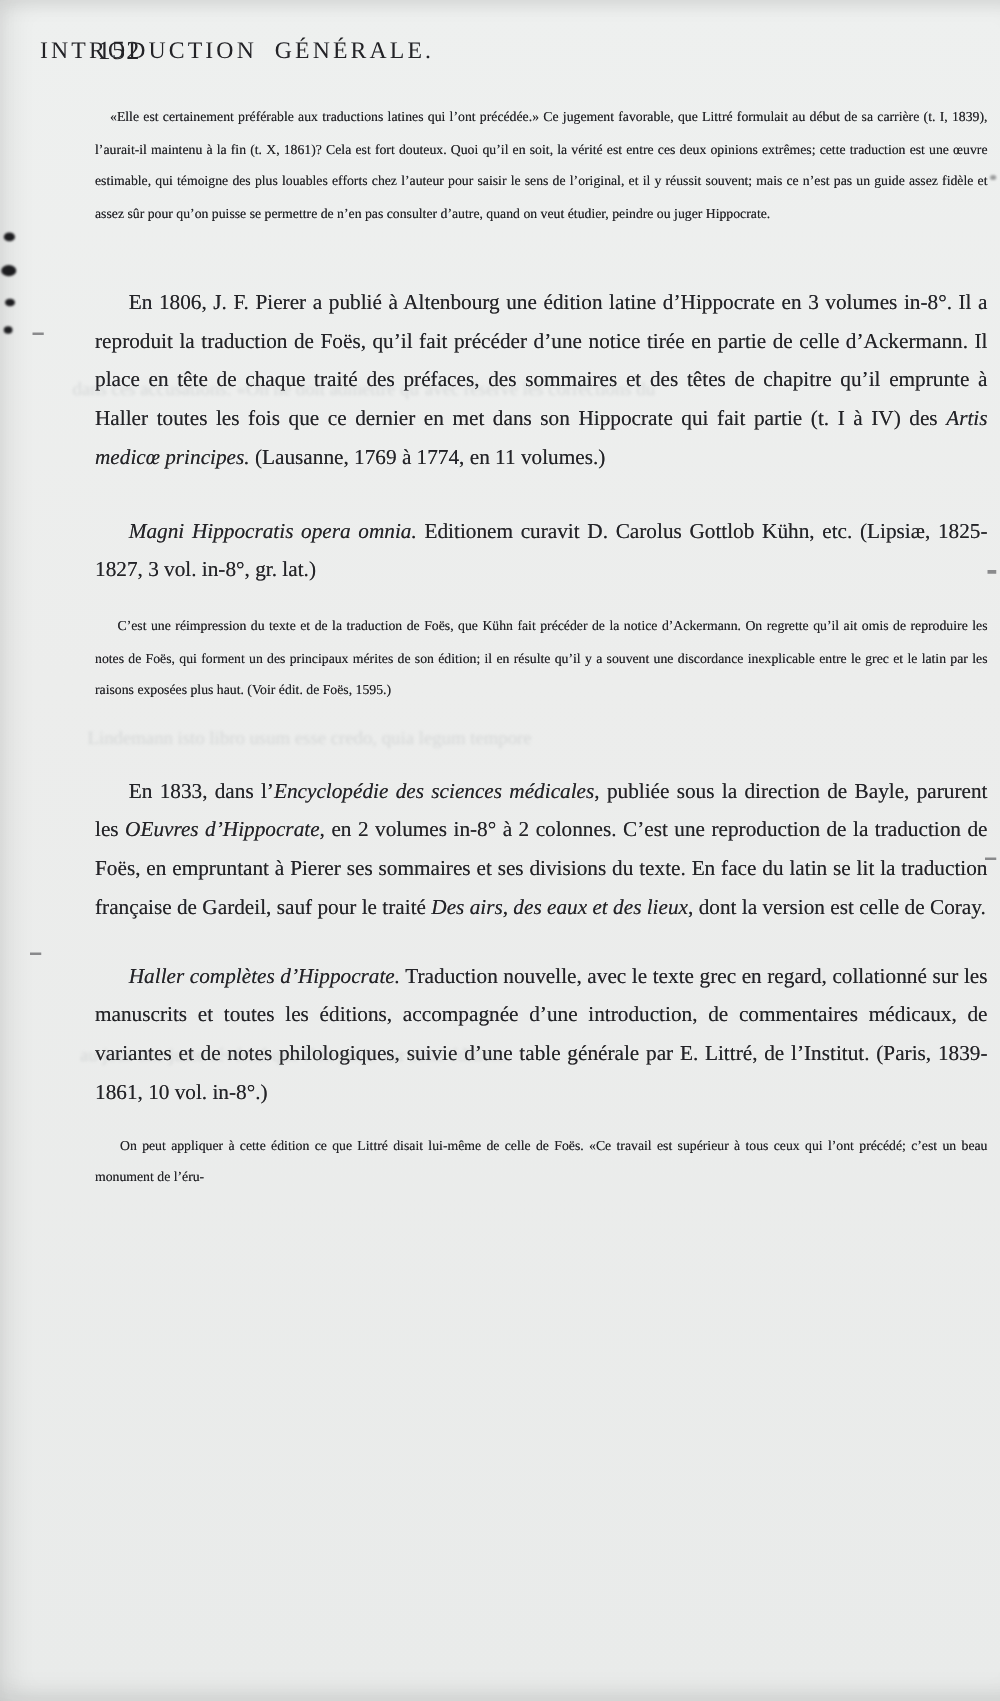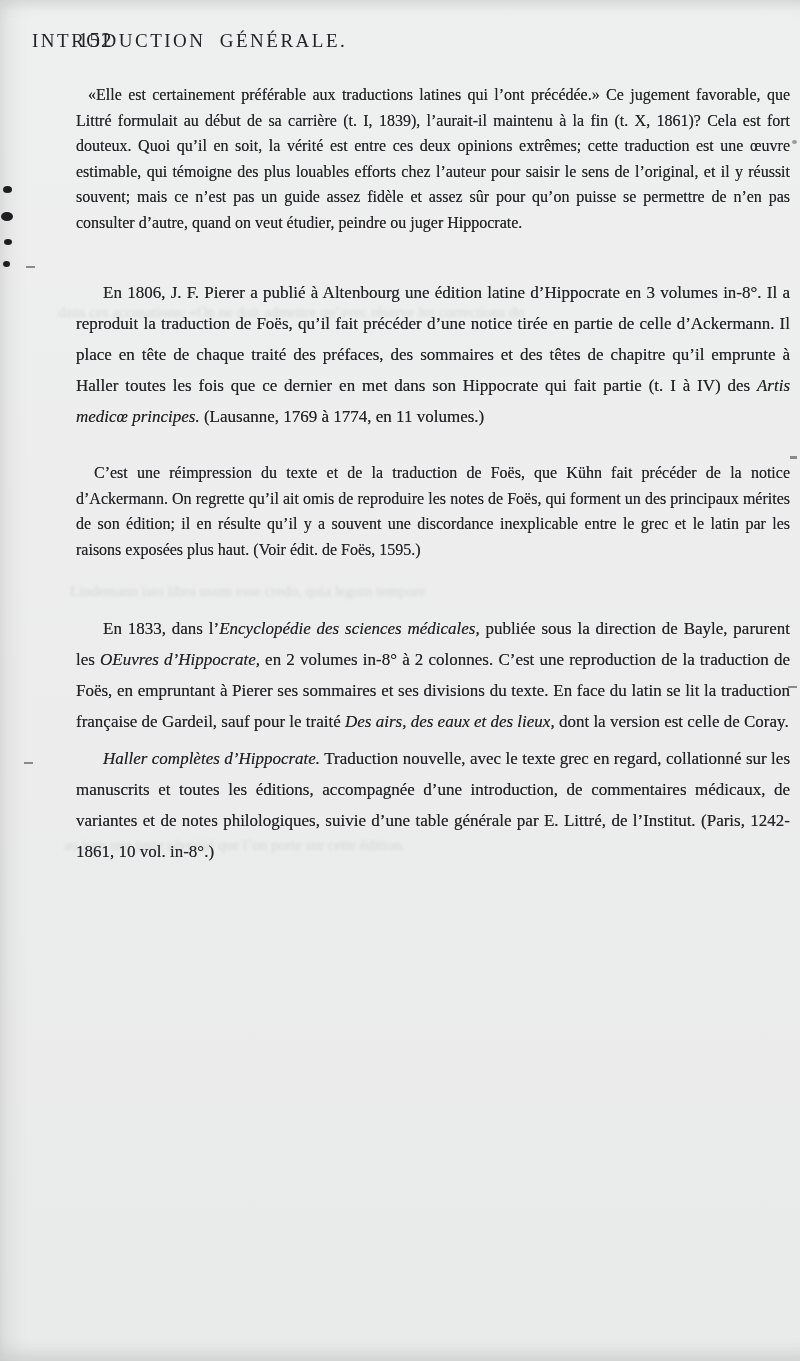--- a/index.html
+++ b/index.html
@@ -24,26 +24,26 @@
     font-size:21px;letter-spacing:1px;font-weight:400;
   }
   .running-title{
     display:block;text-align:left;
     font-size:19px;letter-spacing:2.5px;word-spacing:7px;
     font-weight:400;
   }
   .body-text{padding:24px 42px 0 44px;text-align:justify;}
   p{margin:0;text-shadow:0 0 .5px rgba(35,35,40,.65);}
   .lg{font-size:17px;line-height:31px;text-indent:27px;}
-  .sm{font-size:16px;line-height:25.5px;}
+  .sm{font-size:11px;line-height:25.5px;}
   .p1{text-indent:12px;margin-bottom:42px;}
   .p2{margin-bottom:28px;}
   .p3{margin-bottom:18px;}
   .p4{text-indent:18px;margin-bottom:51px;}
-  .p5{margin-bottom:6px;}
+  .p5{margin-bottom:24px;}
   .p6{margin-bottom:16px;}
   .p7{text-indent:20px;}
   i{font-style:italic;}
   
   .ghost{
     position:absolute;left:58px;width:690px;
     font-size:15px;line-height:22px;color:#787f84;
     opacity:.20;filter:blur(1.4px);
     text-align:justify;pointer-events:none;
   }
@@ -73,27 +73,29 @@
     <span class="page-num">152</span>
     <span class="running-title">INTRODUCTION GÉNÉRALE.</span>
   </header>
 
   <main class="body-text">
 
     <p class="sm p1">«Elle est certainement préférable aux traductions latines qui l’ont précédée.» Ce jugement favorable, que Littré formulait au début de sa carrière (t. I, 1839), l’aurait-il maintenu à la fin (t. X, 1861)? Cela est fort douteux. Quoi qu’il en soit, la vérité est entre ces deux opinions extrêmes; cette traduction est une œuvre estimable, qui témoigne des plus louables efforts chez l’auteur pour saisir le sens de l’original, et il y réussit souvent; mais ce n’est pas un guide assez fidèle et assez sûr pour qu’on puisse se permettre de n’en pas consulter d’autre, quand on veut étudier, peindre ou juger Hippocrate.</p>
 
     <p class="lg p2"><span>En 1806, J. F. Pierer a publié à Altenbourg une édition latine d’Hippocrate en 3 volumes in-8°. Il a reproduit la traduction de Foës, qu’il fait précéder d’une notice tirée en partie de celle d’Ackermann. Il place en tête de chaque traité des préfaces, des sommaires et des têtes de chapitre qu’il emprunte à Haller toutes les fois que ce dernier en met dans son Hippocrate qui fait partie (t. I à IV) des </span><i>Artis medicœ principes.</i><span> (Lausanne, 1769 à 1774, en 11 volumes.)</span></p>
 
+    <p class="lg p3"><i>Magni Hippocratis opera omnia.</i><span> Editionem curavit D. Carolus Gottlob Kühn, etc. (Lipsiæ, 1825-1827, 3 vol. in-8°, gr. lat.)</span></p>
 
     <p class="sm p4">C’est une réimpression du texte et de la traduction de Foës, que Kühn fait précéder de la notice d’Ackermann. On regrette qu’il ait omis de reproduire les notes de Foës, qui forment un des principaux mérites de son édition; il en résulte qu’il y a souvent une discordance inexplicable entre le grec et le latin par les raisons exposées plus haut. (Voir édit. de Foës, 1595.)</p>
 
     <p class="lg p5"><span>En 1833, dans l’</span><i>Encyclopédie des sciences médicales,</i><span> publiée sous la direction de Bayle, parurent les </span><i>OEuvres d’Hippocrate,</i><span> en 2 volumes in-8° à 2 colonnes. C’est une reproduction de la traduction de Foës, en empruntant à Pierer ses sommaires et ses divisions du texte. En face du latin se lit la traduction française de Gardeil, sauf pour le traité </span><i>Des airs, des eaux et des lieux,</i><span> dont la version est celle de Coray.</span></p>
 
-    <p class="lg p6"><i>Haller complètes d’Hippocrate.</i><span> Traduction nouvelle, avec le texte grec en regard, collationné sur les manuscrits et toutes les éditions, accompagnée d’une introduction, de commentaires médicaux, de variantes et de notes philologiques, suivie d’une table générale par E. Littré, de l’Institut. (Paris, 1242-1861, 10 vol. in-8°.)</span></p>
+    <p class="lg p6"><i>Haller complètes d’Hippocrate.</i><span> Traduction nouvelle, avec le texte grec en regard, collationné sur les manuscrits et toutes les éditions, accompagnée d’une introduction, de commentaires médicaux, de variantes et de notes philologiques, suivie d’une table générale par E. Littré, de l’Institut. (Paris, 1839-1861, 10 vol. in-8°.)</span></p>
 
+    <p class="sm p7">On peut appliquer à cette édition ce que Littré disait lui-même de celle de Foës. «Ce travail est supérieur à tous ceux qui l’ont précédé; c’est un beau monument de l’éru-</p>
 
   </main>
 
   <div class="ghost g1">dans ces accusations: «On ne doit admettre qu’avec réserve les corrections du</div>
   <div class="ghost g2">Lindemann isto libro usum esse credo, quia legum tempore</div>
   <div class="ghost g3">au jour une juste sévérité que l’on porte sur cette édition.</div>
 
   <span class="spot s1"></span>
   <span class="spot s2"></span>
   <span class="spot s3"></span>

